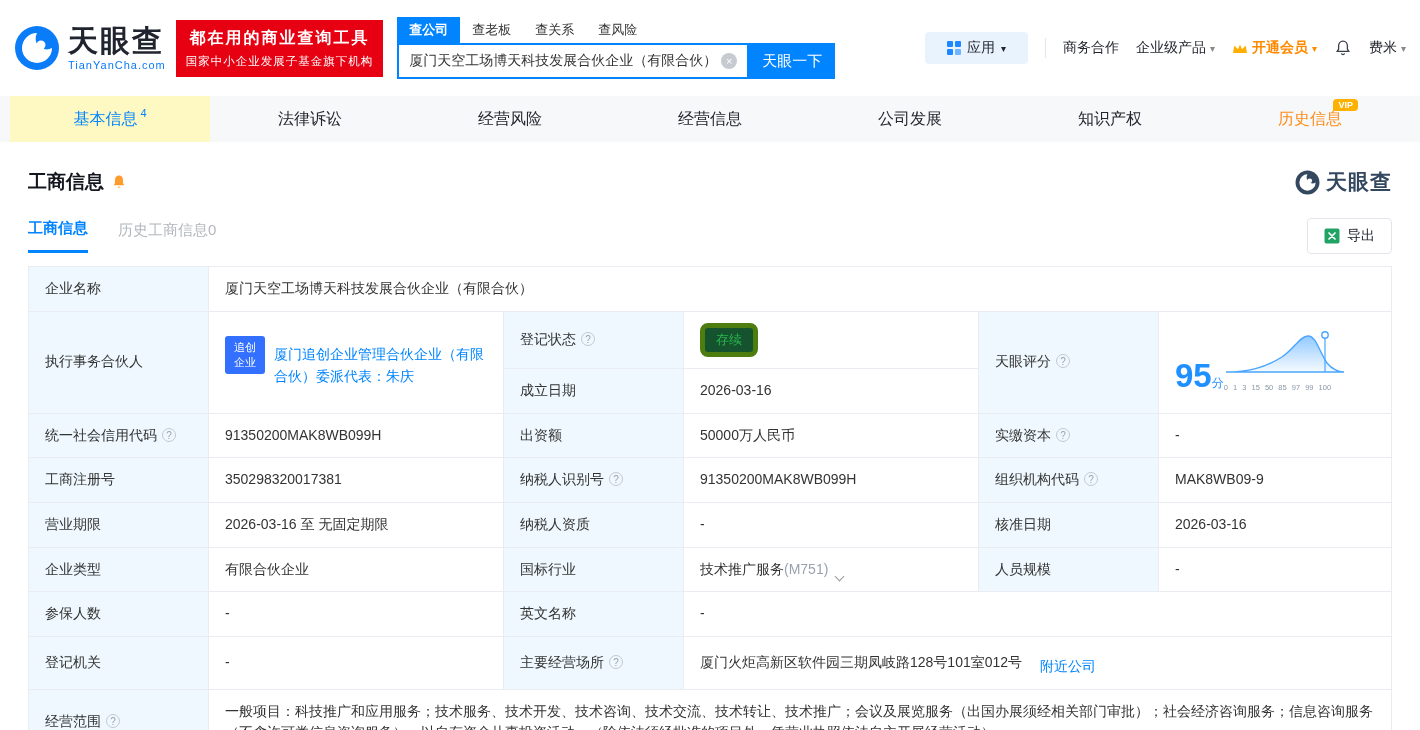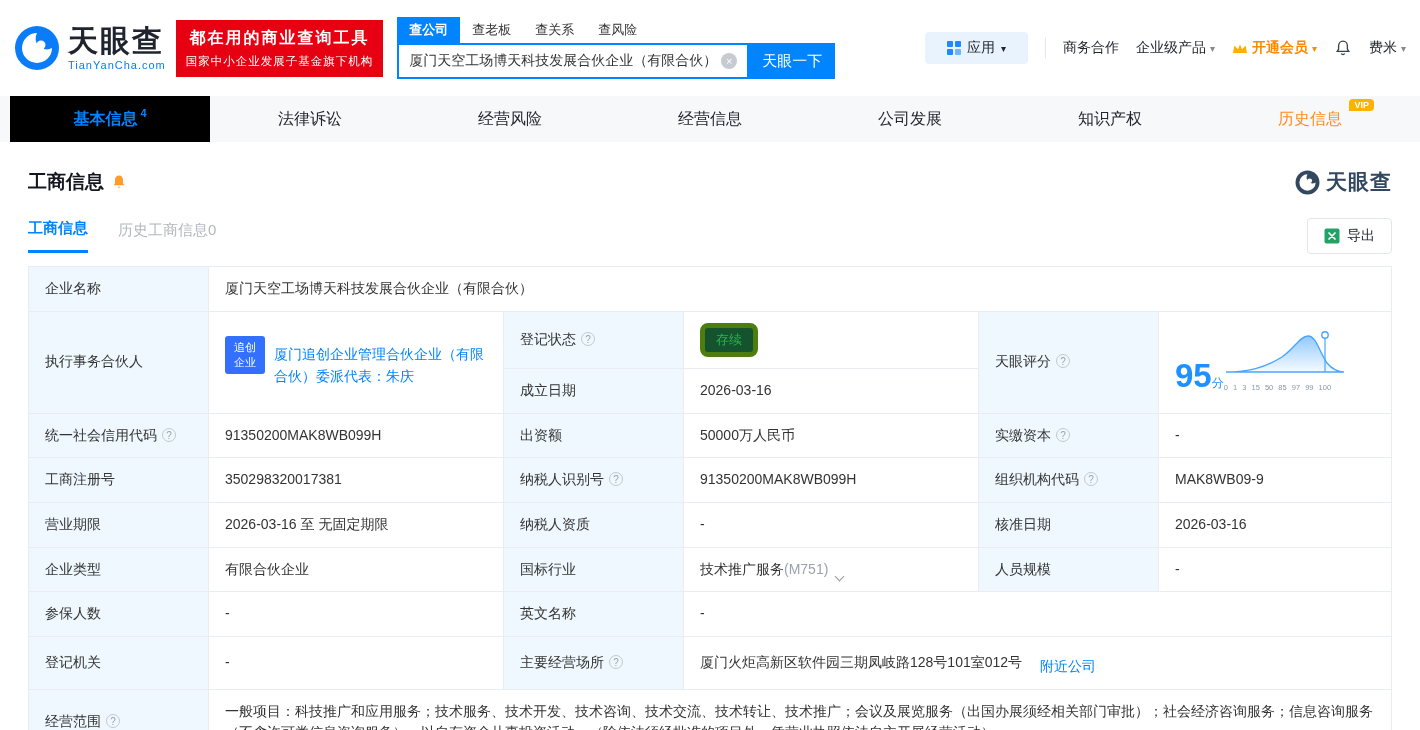--- a/index.html
+++ b/index.html
@@ -29,24 +29,24 @@
   .apps-chip .caret { color:#23262f; }
   .v-div { width:1px; height:20px; background:#e3e6ea; }
   .tr-item { cursor:pointer; display:flex; align-items:center; gap:4px; }
   .caret { font-size:10px; color:#888; }
   .vip-link { color:#ff8a00; font-weight:bold; }
   .vip-link .caret { color:#ff8a00; }
 
   
   .main-tabs { display:flex; background:#f7f8fa; height:46px; padding:0 10px; }
   .main-tab { flex:1; display:flex; align-items:center; justify-content:center; font-size:16px; color:#23262f; cursor:pointer; position:relative; }
-  .main-tab.active { background:#000000; color:#0084ff; font-weight:bold; }
+  .main-tab.active { background:#fef9c3; color:#0084ff; font-weight:normal; }
   .main-tab .count { font-size:11px; color:#0084ff; margin-left:3px; transform:translateY(-6px); }
   .main-tab.vip-tab { color:#ff8c19; }
-  .vip-badge { position:absolute; top:3px; right:36px; background:#ffb100; color:#fff; font-size:9px; font-weight:bold; padding:1px 5px; border-radius:4px 4px 4px 0; }
+  .vip-badge { position:absolute; top:3px; right:52px; background:#ffb100; color:#fff; font-size:9px; font-weight:bold; padding:1px 5px; border-radius:4px 4px 4px 0; }
 
   
   .content { padding:0 28px; }
   .section-head { display:flex; align-items:center; margin-top:26px; }
   .section-title { font-size:19px; font-weight:bold; color:#14171f; }
   .section-bell { margin-left:7px; display:flex; cursor:pointer; }
   .watermark { margin-left:auto; display:flex; align-items:center; gap:6px; }
   .watermark-text { font-size:21px; font-weight:bold; color:#33475f; letter-spacing:1px; }
 
   .sub-tabs { display:flex; align-items:center; margin-top:22px; }

